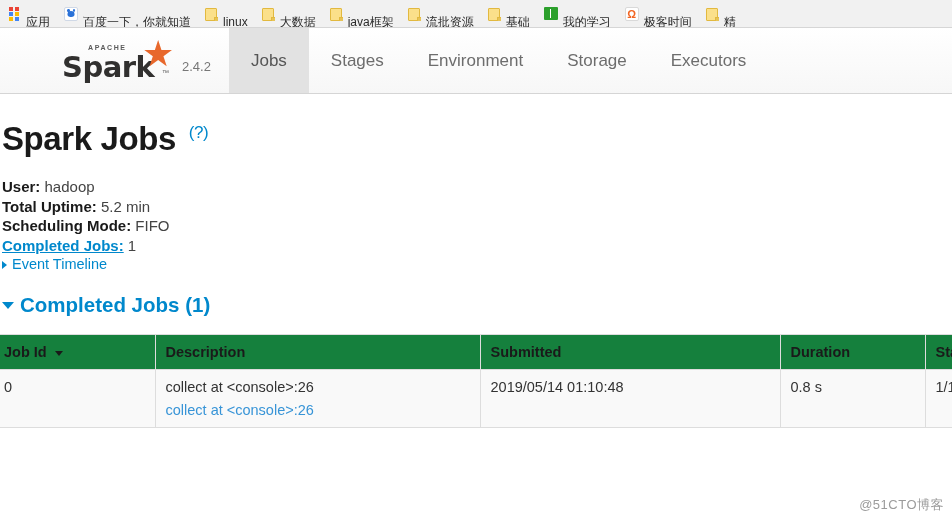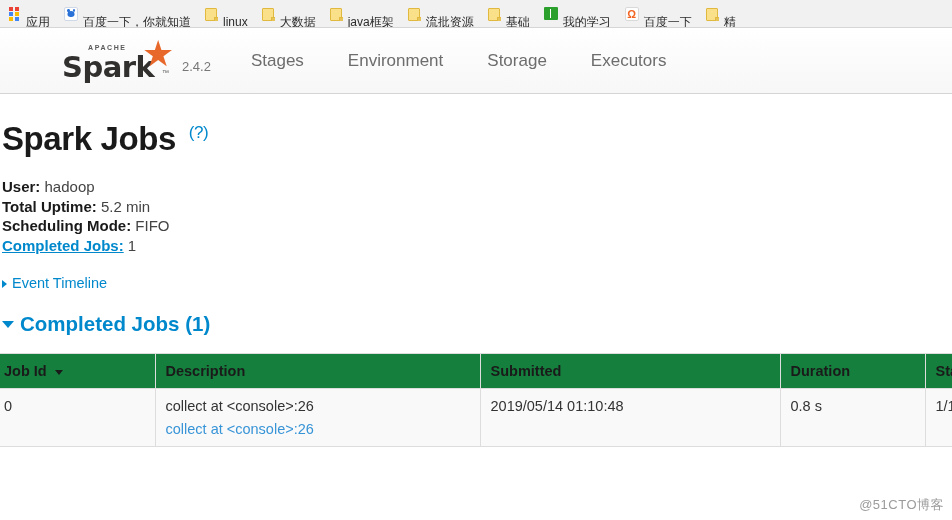--- a/index.html
+++ b/index.html
@@ -239,21 +239,21 @@
   #summary .row { white-space: nowrap; }
   #summary strong { font-weight: bold; color: #1a1a1a; }
   #summary .link-strong { font-weight: bold; color: #0088cc; }
   #summary .val { color: #444444; }
 
   .toggle-line {
     padding-left: 2px;
     font-size: 14.5px;
     line-height: 16px;
   }
-  #event-timeline-toggle { margin-top: 20px; }
+  #event-timeline-toggle { margin-top: 1px; }
   .toggle-link {
     color: #0088cc;
     text-decoration: none;
   }
   .tri {
     display: inline-block;
     width: 0; height: 0;
     margin-right: 5px;
     vertical-align: middle;
   }
@@ -412,21 +412,21 @@
     <span class="bm-label">基础</span>
   </div>
 
   <div class="bm-item">
     <span class="book-icon"></span>
     <span class="bm-label">我的学习</span>
   </div>
 
   <div class="bm-item">
     <span class="geek-icon"></span>
-    <span class="bm-label">百度一下</span>
+    <span class="bm-label">极客时间</span>
   </div>
 
   <div class="bm-item">
     <span class="folder-icon">
         <span class="body"></span>
         <span class="fold"></span>
       </span>
     <span class="bm-label">精</span>
   </div>
 
@@ -438,20 +438,21 @@
     <span class="spark-logo">
       <span class="apache-txt">APACHE</span>
       <span class="spark-txt">Spark</span>
       <span class="tm">™</span>
       <span class="star">★</span>
     </span>
     <span id="version">2.4.2</span>
   </div>
 
   <div id="nav-tabs">
+    <a class="nav-tab active" href="#">Jobs</a>
     <a class="nav-tab" href="#">Stages</a>
     <a class="nav-tab" href="#">Environment</a>
     <a class="nav-tab" href="#">Storage</a>
     <a class="nav-tab" href="#">Executors</a>
   </div>
 
 </div>
 
 <div id="content">
 

